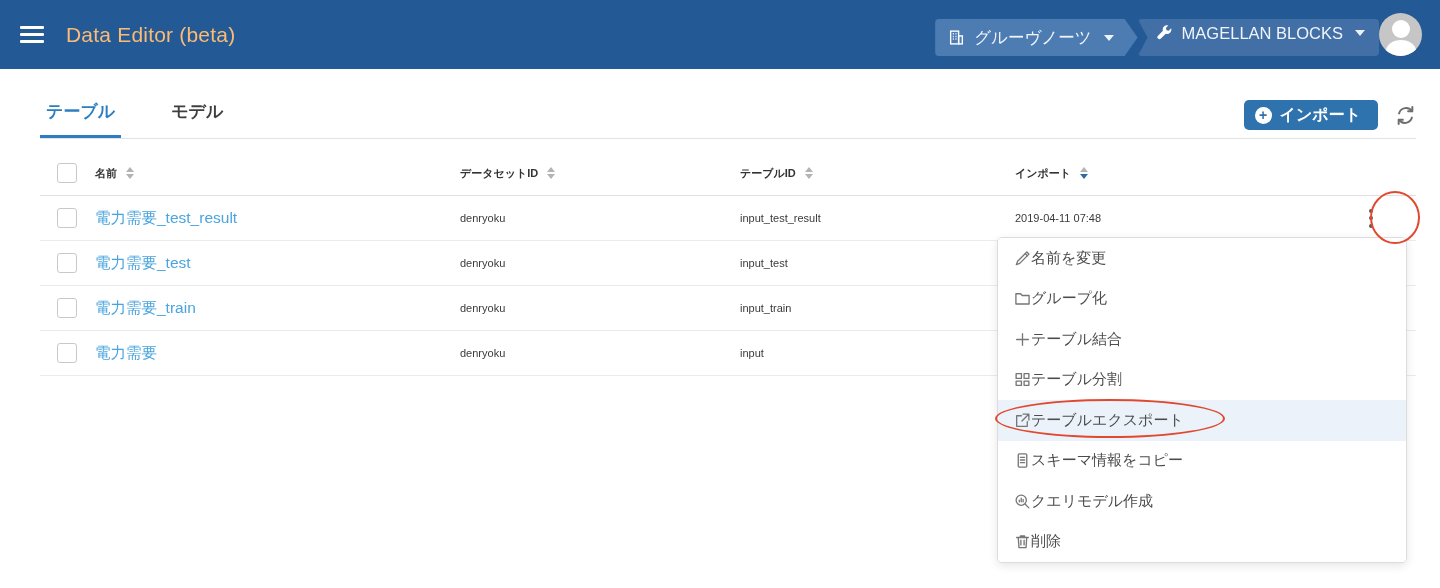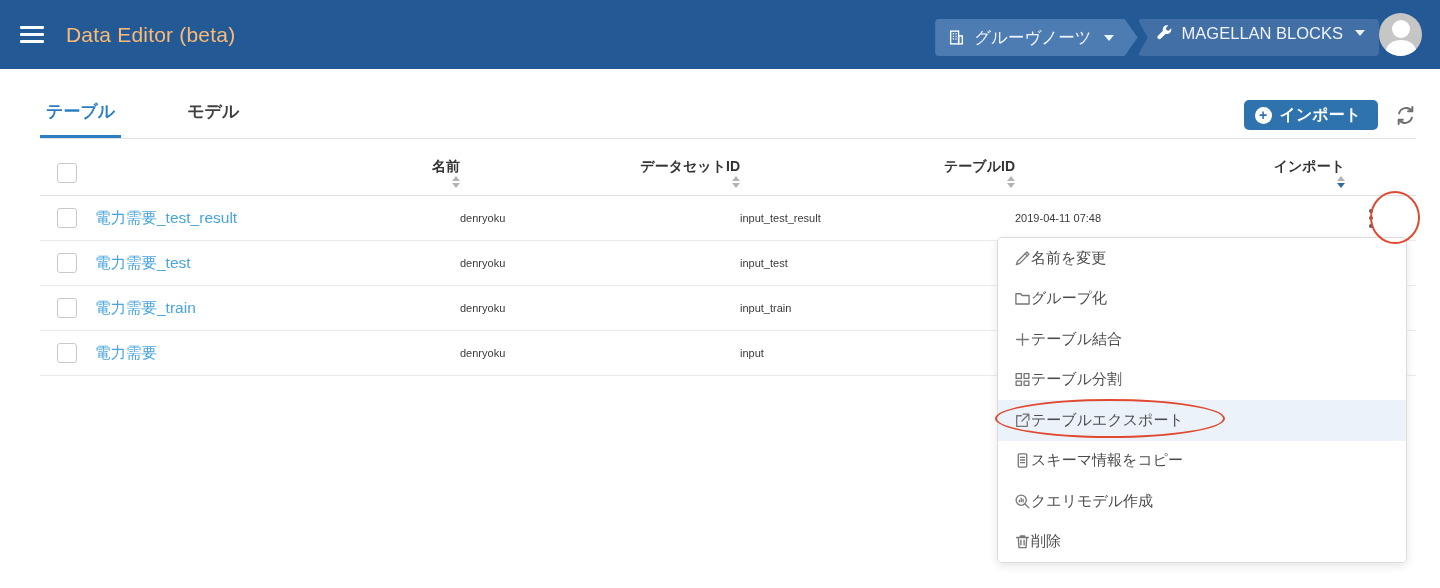--- a/index.html
+++ b/index.html
@@ -19,40 +19,40 @@
     clip-path: polygon(0 0, 100% 0, 100% 100%, 0 100%, 10px 50%); }
   .caret { width:0; height:0; border-left:5px solid transparent; border-right:5px solid transparent;
     border-top:6px solid rgba(255,255,255,.9); margin-left:3px; }
   .avatar { width:43px; height:43px; border-radius:50%; background:#c6c6c6; position:relative; overflow:hidden; cursor:pointer; }
   .avatar .head { position:absolute; left:12.5px; top:7px; width:18px; height:18px; border-radius:50%; background:#fff; }
   .avatar .body { position:absolute; left:6.5px; top:27px; width:30px; height:22px; border-radius:50%; background:#fff; }
 
   
   .tabs-row { display:flex; justify-content:space-between; align-items:flex-end;
     margin:31px 24px 0 40px; border-bottom:1px solid #e3e3e3; }
-  .tabs { display:flex;gap:16px; }
+  .tabs { display:flex; }
   .tab { font-size:17px; font-weight:bold; color:#3f3f3f; padding:0 6px 12px; margin-right:44px;
     border-bottom:3px solid transparent; cursor:pointer; }
   .tab.active { color:#2b7ec1; border-bottom-color:#2b7ec1; }
   .actions { display:flex; align-items:center; gap:17px; margin-bottom:8px; }
   .import-btn { height:30px; background:#2e73ae; border:none; border-radius:5px; color:#fff;
     font-size:16px; font-weight:bold; display:flex; align-items:center; gap:8px; padding:0 17px 0 11px;
     cursor:pointer; font-family:inherit; }
   .plus-circle { width:17px; height:17px; border-radius:50%; background:#fff; color:#2e73ae;
     font-size:14px; font-weight:bold; display:flex; align-items:center; justify-content:center; line-height:1; }
   .refresh { width:21px; height:21px; cursor:pointer; display:flex; }
 
   
   .table { margin:12px 24px 0 40px; }
   .trow { display:grid; grid-template-columns:55px 365px 280px 275px 330px 1fr;
     align-items:center; height:45px; border-bottom:1px solid #ebebeb; }
   .trow.head { border-bottom-color:#e0e0e0; }
   .checkbox { width:20px; height:20px; border:1px solid #c9c9c9; border-radius:3px; background:#fff;
     margin-left:17px; cursor:pointer; }
-  .col-label { font-size:14px; font-weight:bold; color:#333; display:inline-flex; align-items:flex-end; cursor:pointer;flex-direction:column; }
+  .col-label { font-size:11px; font-weight:bold; color:#333; display:inline-flex; align-items:center; cursor:pointer; }
   .sort { display:inline-flex; flex-direction:column; gap:2.5px; margin-left:9px; }
   .sort .up { width:0; height:0; border-left:4.5px solid transparent; border-right:4.5px solid transparent; border-bottom:5px solid #b3b3b3; }
   .sort .down { width:0; height:0; border-left:4.5px solid transparent; border-right:4.5px solid transparent; border-top:5px solid #b3b3b3; }
   .sort.desc .down { border-top-color:#2d6ca2; }
   .cell { font-size:11px; color:#3a3a3a; }
   .name-link { font-size:15.5px; color:#49a4df; text-decoration:none; cursor:pointer; }
   .kebab { justify-self:end; margin-right:39px; display:flex; flex-direction:column; gap:3.5px; padding:4px; cursor:pointer; }
   .kebab i { width:4px; height:4px; border-radius:50%; background:#5c5c5c; }
 
   

